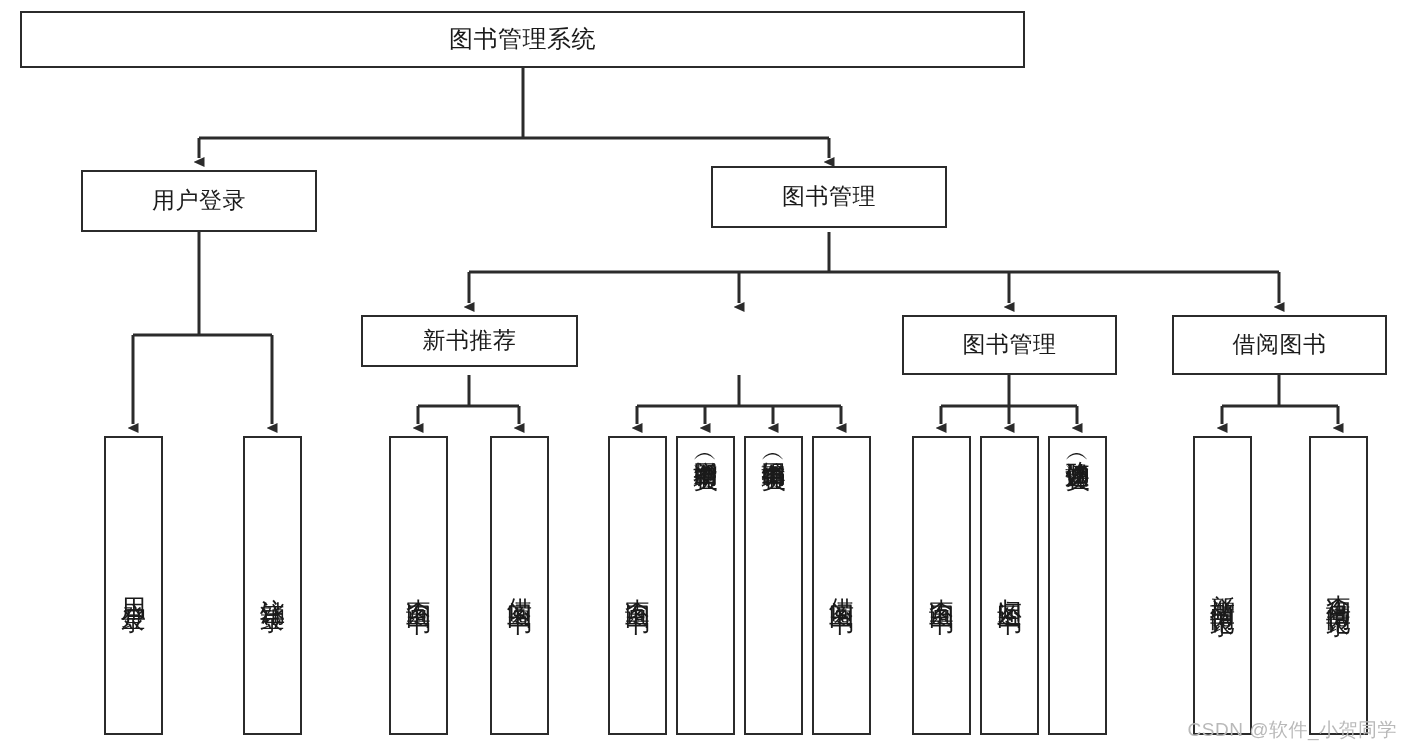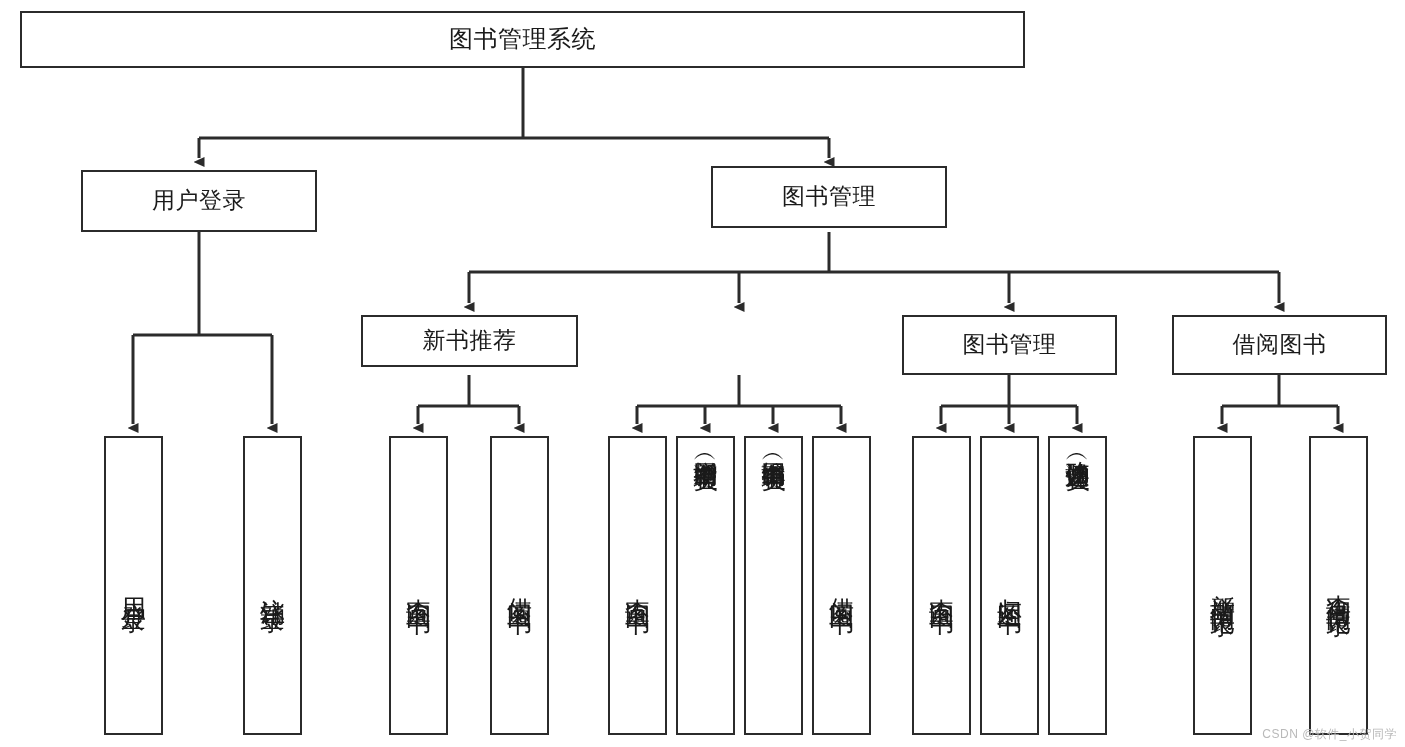--- a/index.html
+++ b/index.html
@@ -63,21 +63,21 @@
   }
   .node.v.tight .lbl {
     font-size: 24px;
     letter-spacing: 1px;
   }
   .node.v.center { align-items: center; padding-top: 0; }
   #watermark {
     position: absolute;
     right: 8px;
     bottom: 4px;
-    font-size: 12px;
+    font-size: 19px;
     color: #b9b9b9;
     letter-spacing: 0.5px;
     white-space: nowrap;
     text-align: right;
   }
 </style>
 </head>
 <body>
 
 <div id="canvas">

